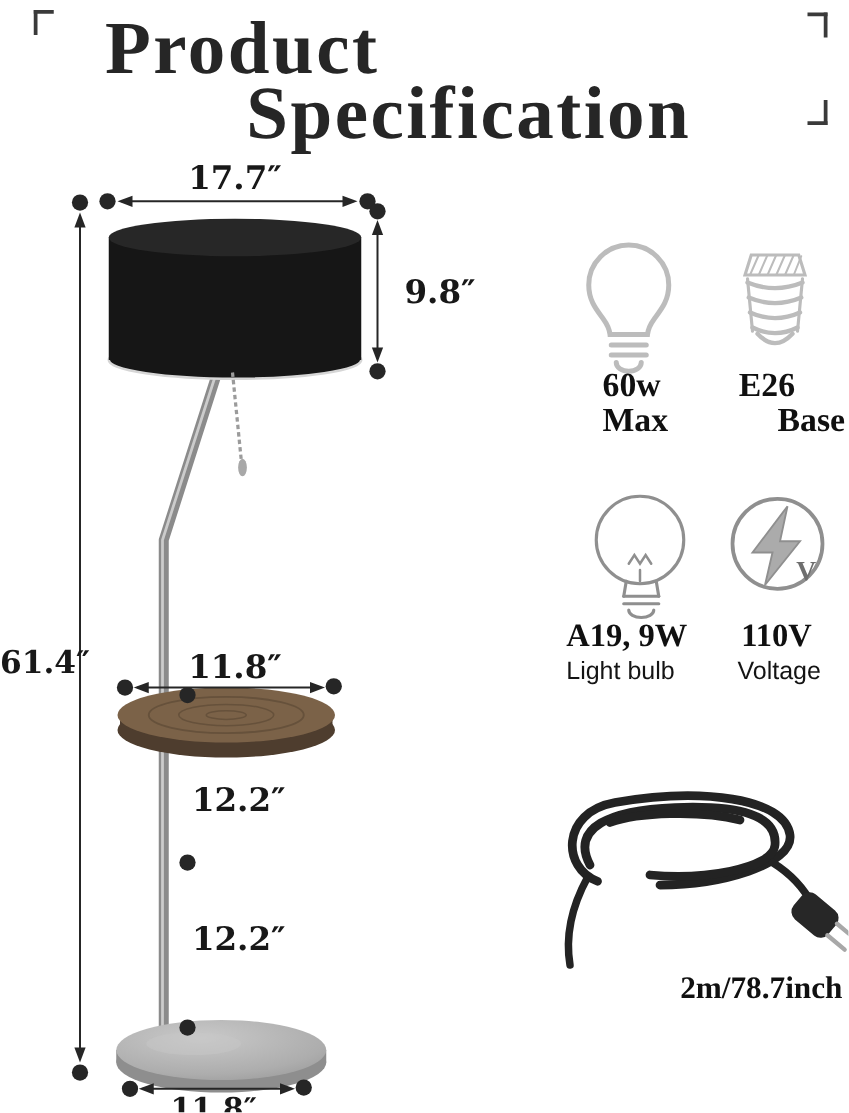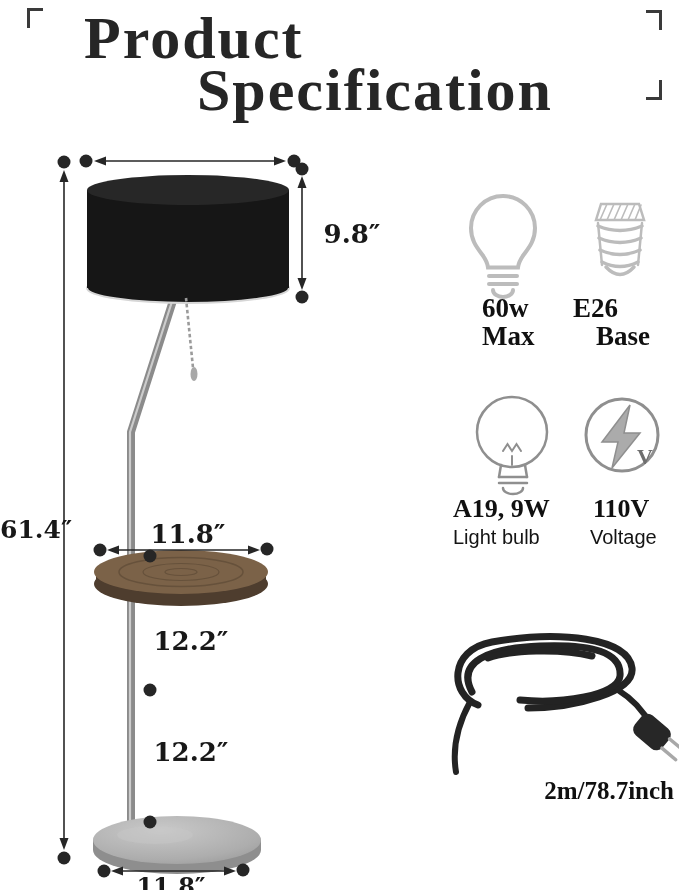--- a/index.html
+++ b/index.html
@@ -197,32 +197,33 @@
       <path stroke-width="6" d="M470,702 C458,724 452,748 456,772"></path>
       <path stroke-width="6" d="M618,690 C634,700 644,712 650,724"></path>
       <g transform="translate(652,732) rotate(40)">
         <rect x="-18" y="-13" width="36" height="26" rx="8" fill="#272727" stroke="none"></rect>
         <line x1="18" y1="-6" x2="36" y2="-6" stroke="#a8a8a8" stroke-width="3.5"></line>
         <line x1="18" y1="6" x2="36" y2="6" stroke="#a8a8a8" stroke-width="3.5"></line>
       </g>
     </g>
   </svg>
 
+  <div class="dim" style="left:145px; top:128px; width:86px;">17.7″</div>
   <div class="dim left-align" style="left:317px; top:219px; width:70px;">9.8″</div>
   <div class="dim" style="left:0px; top:515px; width:64px; font-size:25px;">61.4″</div>
   <div class="dim" style="left:145px; top:519px; width:86px;">11.8″</div>
   <div class="dim" style="left:148px; top:626px; width:86px;">12.2″</div>
   <div class="dim" style="left:148px; top:737px; width:86px;">12.2″</div>
   <div class="dim" style="left:128px; top:872px; width:86px; font-size:24px;">11.8″</div>
 
   <div class="spec-val" style="left:482px; top:293px;">60w</div>
   <div class="spec-val" style="left:482px; top:321px;text-align:right;">Max</div>
 
-  <div class="spec-val" style="left:573px; top:293px;">E26</div>
-  <div class="spec-val" style="left:596px; top:321px;">Base</div>
+  <div class="spec-val" style="left:591px; top:293px;">E26</div>
+  <div class="spec-val" style="left:622px; top:321px;">Base</div>
 
   <div class="spec-val" style="left:453px; top:494px; font-size:26px;">A19, 9W</div>
   <div class="spec-note" style="left:453px; top:526px;">Light bulb</div>
 
   <div class="spec-val" style="left:593px; top:494px; font-size:26px;">110V</div>
   <div class="spec-note" style="left:590px; top:526px;">Voltage</div>
 
   <div class="cord-label" style="left:462px; top:777px; width:212px;text-align:right;">2m/78.7inch</div>
 
 </div>

